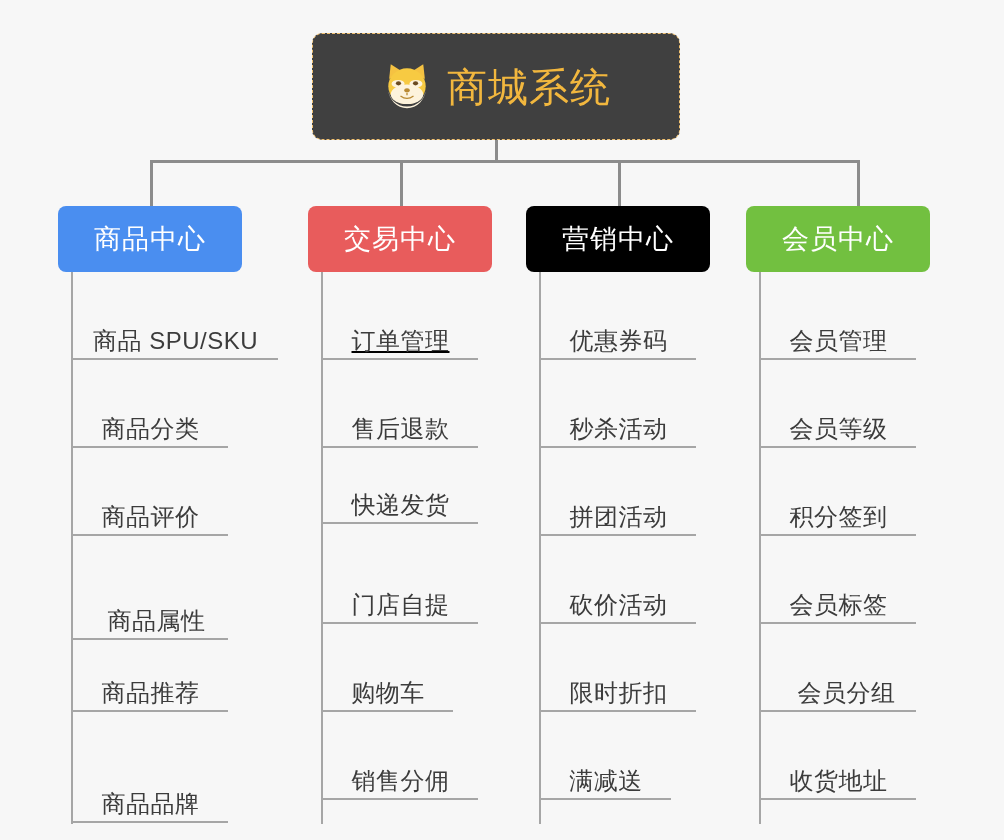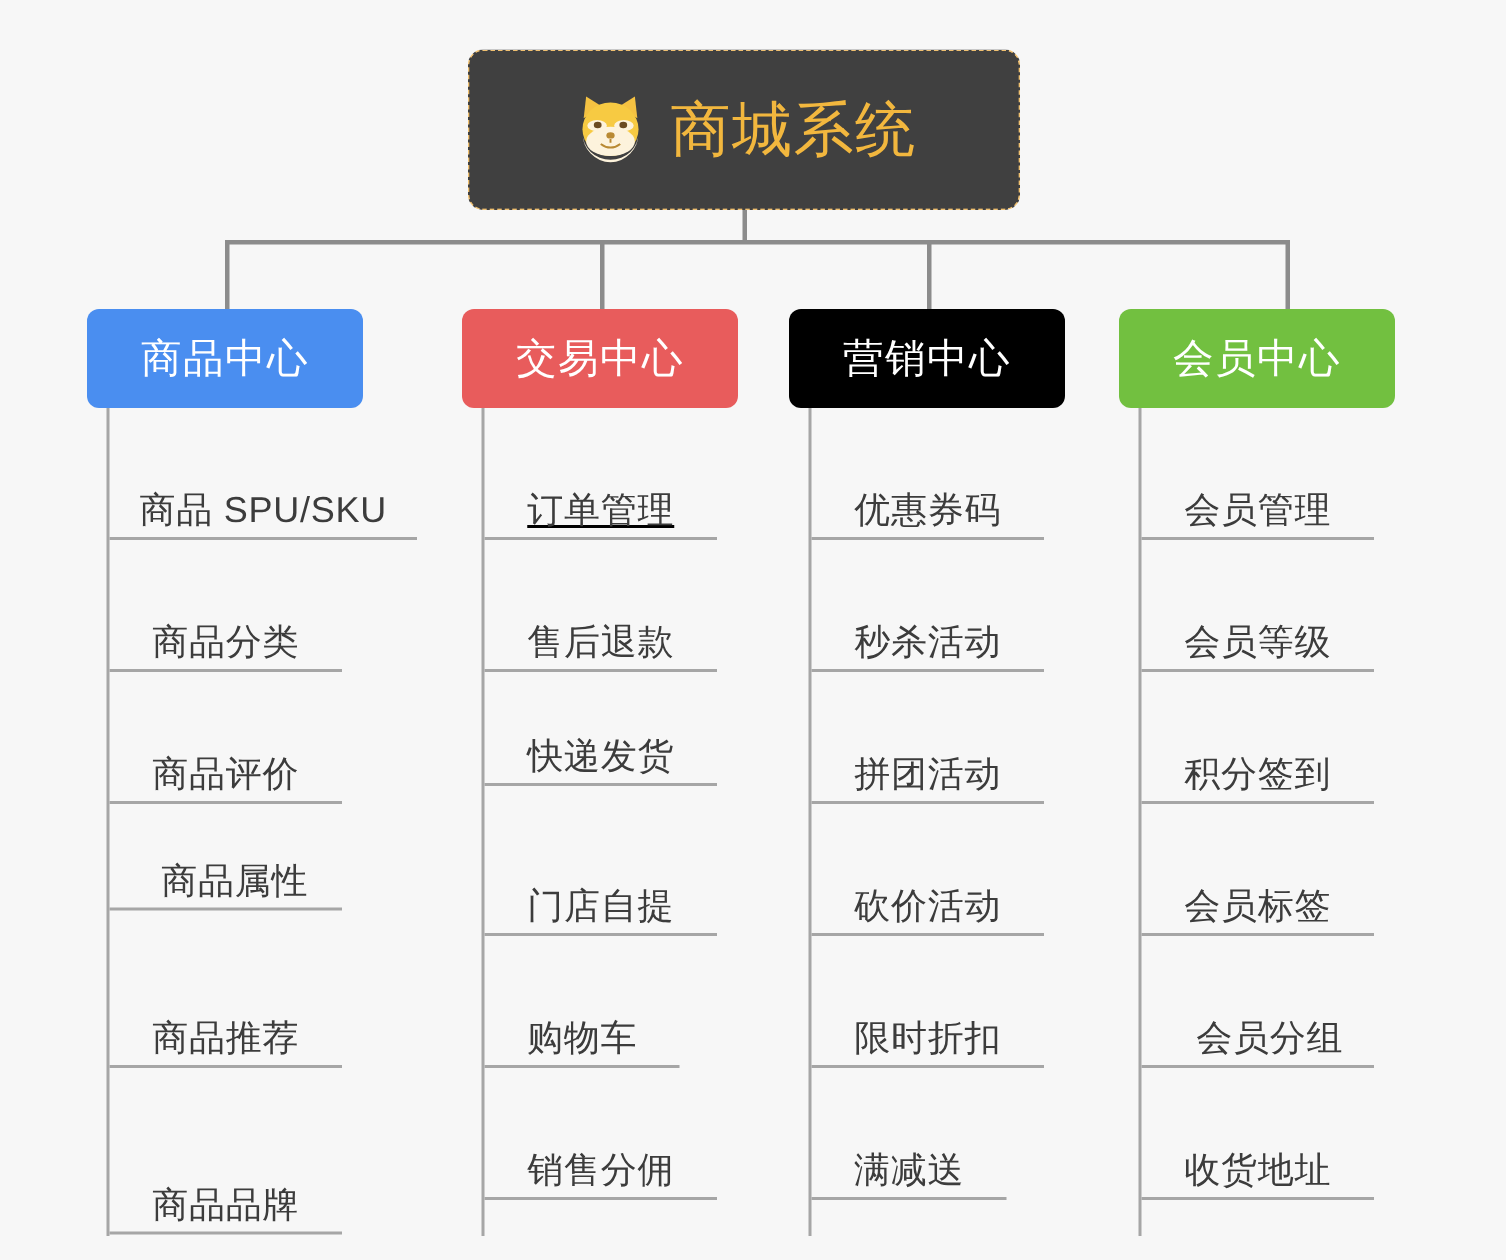--- a/index.html
+++ b/index.html
@@ -165,21 +165,21 @@
     <div class="spine" style="background: rgb(166, 166, 166);"></div>
     <div class="sub-item" style="top: 0px; width: 205px; border-bottom-color: rgb(166, 166, 166);">
         <span>商品 SPU/SKU</span>
       </div>
     <div class="sub-item" style="top: 88px; width: 155px; border-bottom-color: rgb(166, 166, 166);">
         <span>商品分类</span>
       </div>
     <div class="sub-item" style="top: 176px; width: 155px; border-bottom-color: rgb(166, 166, 166);">
         <span>商品评价</span>
       </div>
-    <div class="sub-item" style="top: 247px; width: 155px; border-bottom-color: rgb(166, 166, 166); padding-left: 12px;">
+    <div class="sub-item" style="top: 280px; width: 155px; border-bottom-color: rgb(166, 166, 166); padding-left: 12px;">
         <span>商品属性</span>
       </div>
     <div class="sub-item" style="top: 352px; width: 155px; border-bottom-color: rgb(166, 166, 166);">
         <span>商品推荐</span>
       </div>
     <div class="sub-item" style="top: 440px; width: 155px; border-bottom-color: rgb(166, 166, 166); margin-top: 23px;">
         <span>商品品牌</span>
       </div>
   </div>
 

